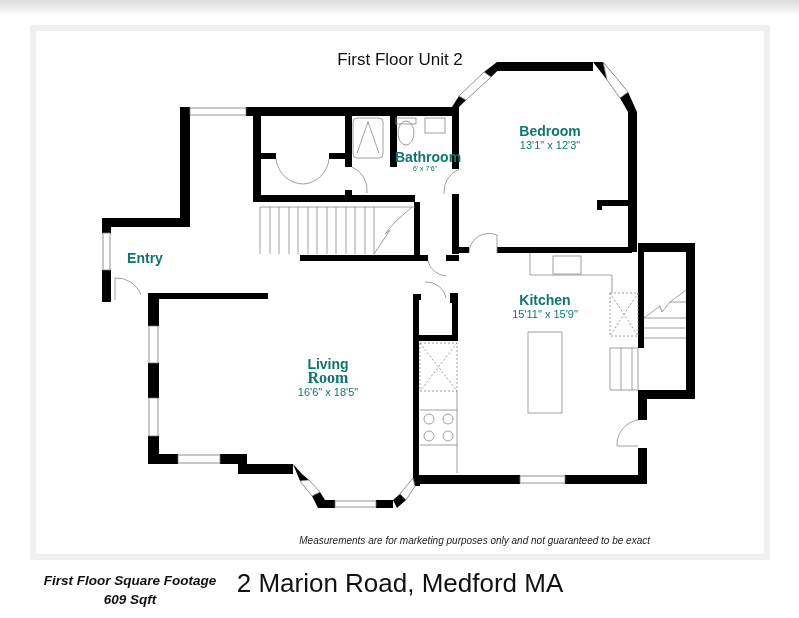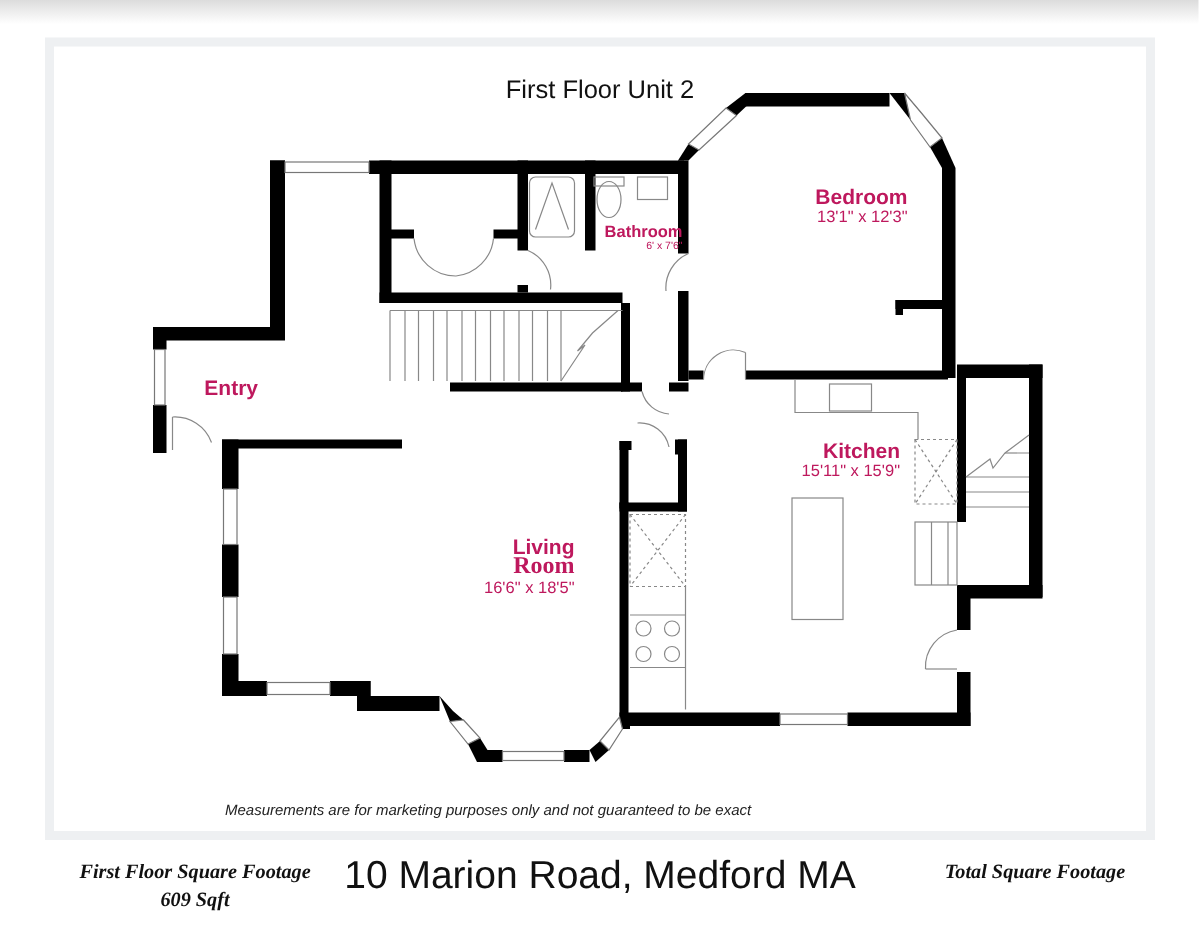--- a/index.html
+++ b/index.html
@@ -15,33 +15,33 @@
   .frame {
     position: absolute; left: 30px; top: 25px; width: 740px; height: 535px;
     box-sizing: border-box; border: 6px solid #eef0f2; background: #ffffff;
   }
   .plan { position: absolute; left: 0; top: 0; }
   .title {
     position: absolute; left: 300px; top: 50px; width: 200px; text-align: center;
     font-size: 17px; color: #111;
   }
   .disclaimer {
-    position: absolute; left: 150px; top: 535px; width: 500px; text-align: left;
+    position: absolute; left: 150px; top: 535px; width: 500px; text-align: right;
     font-size: 10px; font-style: italic; color: #222;
   }
-  .room-label { position: absolute; text-align: right; color: #be185d; }
+  .room-label { position: absolute; text-align: center; color: #0f766e; }
   .room-name { font-weight: bold; display: block; }
   .room-dim { display: block; }
   .footer-left, .footer-right {
     position: absolute; top: 571px; width: 200px; text-align: center;
     font-size: 13.5px; font-weight: bold; font-style: italic; color: #111; line-height: 19px;
   }
   .footer-left { left: 30px; }
   .footer-right { left: 590px; }
-  .footer-left span, .footer-right span { display: block; font-family: Liberation Serif, serif; }
+  .footer-left span, .footer-right span { display: block; }
   .address {
     position: absolute; left: 210px; top: 568px; width: 380px; text-align: center;
     font-size: 26px; color: #111;
   }
 </style>
 </head>
 <body>
 
 <div class="topbar"></div>
 <div class="frame"></div>
@@ -208,21 +208,21 @@
 </svg>
 
 <div class="title">First Floor Unit 2</div>
 
 <div class="room-label" style="left:495px; top:123px; width:110px;">
   <span class="room-name" style="font-size:14px;">Bedroom</span>
   <span class="room-dim" style="font-size:11px;">13'1" x 12'3"</span>
 </div>
 
 <div class="room-label" style="left:395px; top:149px; width:60px;">
-  <span class="room-name" style="font-size:11px;">Bathroom</span>
+  <span class="room-name" style="font-size:14px;">Bathroom</span>
   <span class="room-dim" style="font-size:7px;">6' x 7'6"</span>
 </div>
 
 <div class="room-label" style="left:118px; top:250px; width:54px;">
   <span class="room-name" style="font-size:14px;">Entry</span>
 </div>
 
 <div class="room-label" style="left:490px; top:292px; width:110px;">
   <span class="room-name" style="font-size:14px;">Kitchen</span>
   <span class="room-dim" style="font-size:11px;">15'11" x 15'9"</span>
@@ -233,16 +233,15 @@
   <span class="room-name" style="font-size:16px;font-family:Liberation Serif, serif;">Room</span>
   <span class="room-dim" style="font-size:11px;">16'6" x 18'5"</span>
 </div>
 
 <div class="disclaimer">Measurements are for marketing purposes only and not guaranteed to be exact</div>
 
 <div class="footer-left">
   <span>First Floor Square Footage</span>
   <span>609 Sqft</span>
 </div>
-<div class="address">10 Marion Road, Medford MA</div>
+<div class="address">2 Marion Road, Medford MA</div>
 <div class="footer-right">
-  <span>Total Square Footage</span>
 </div>
 
 </body></html>

